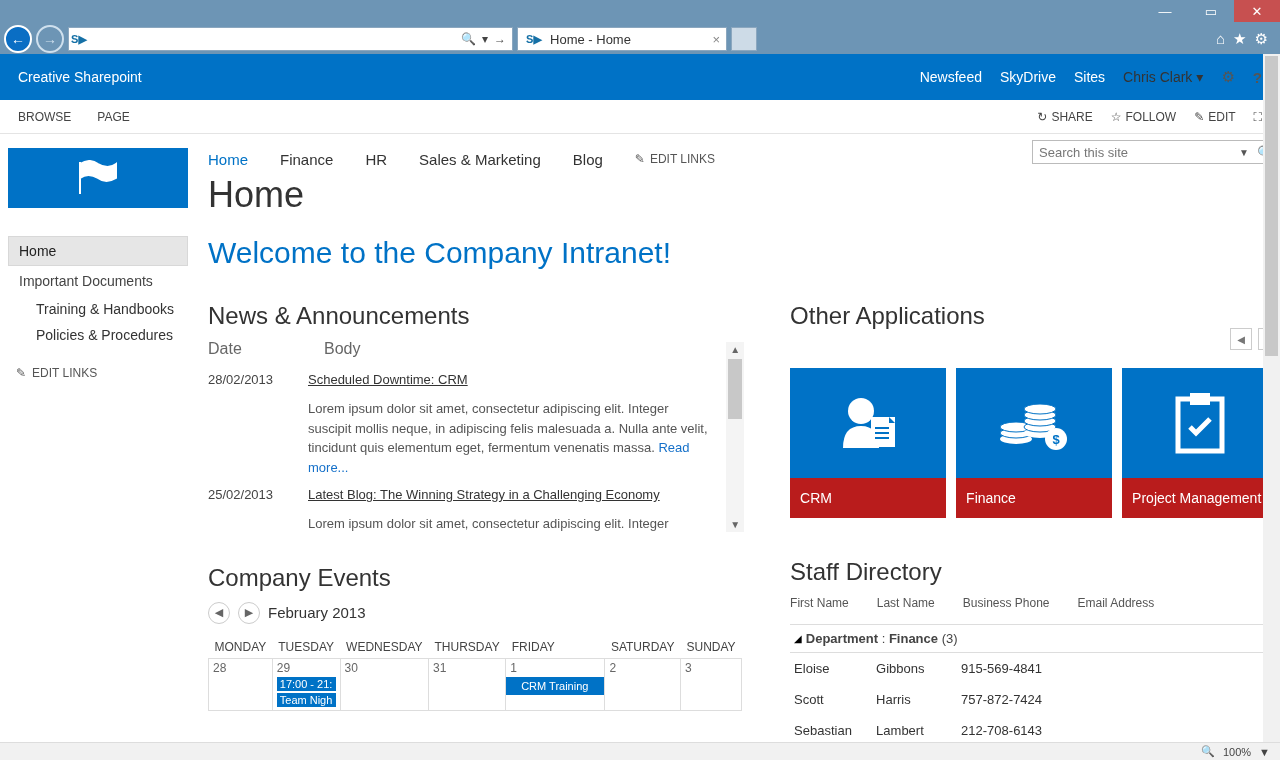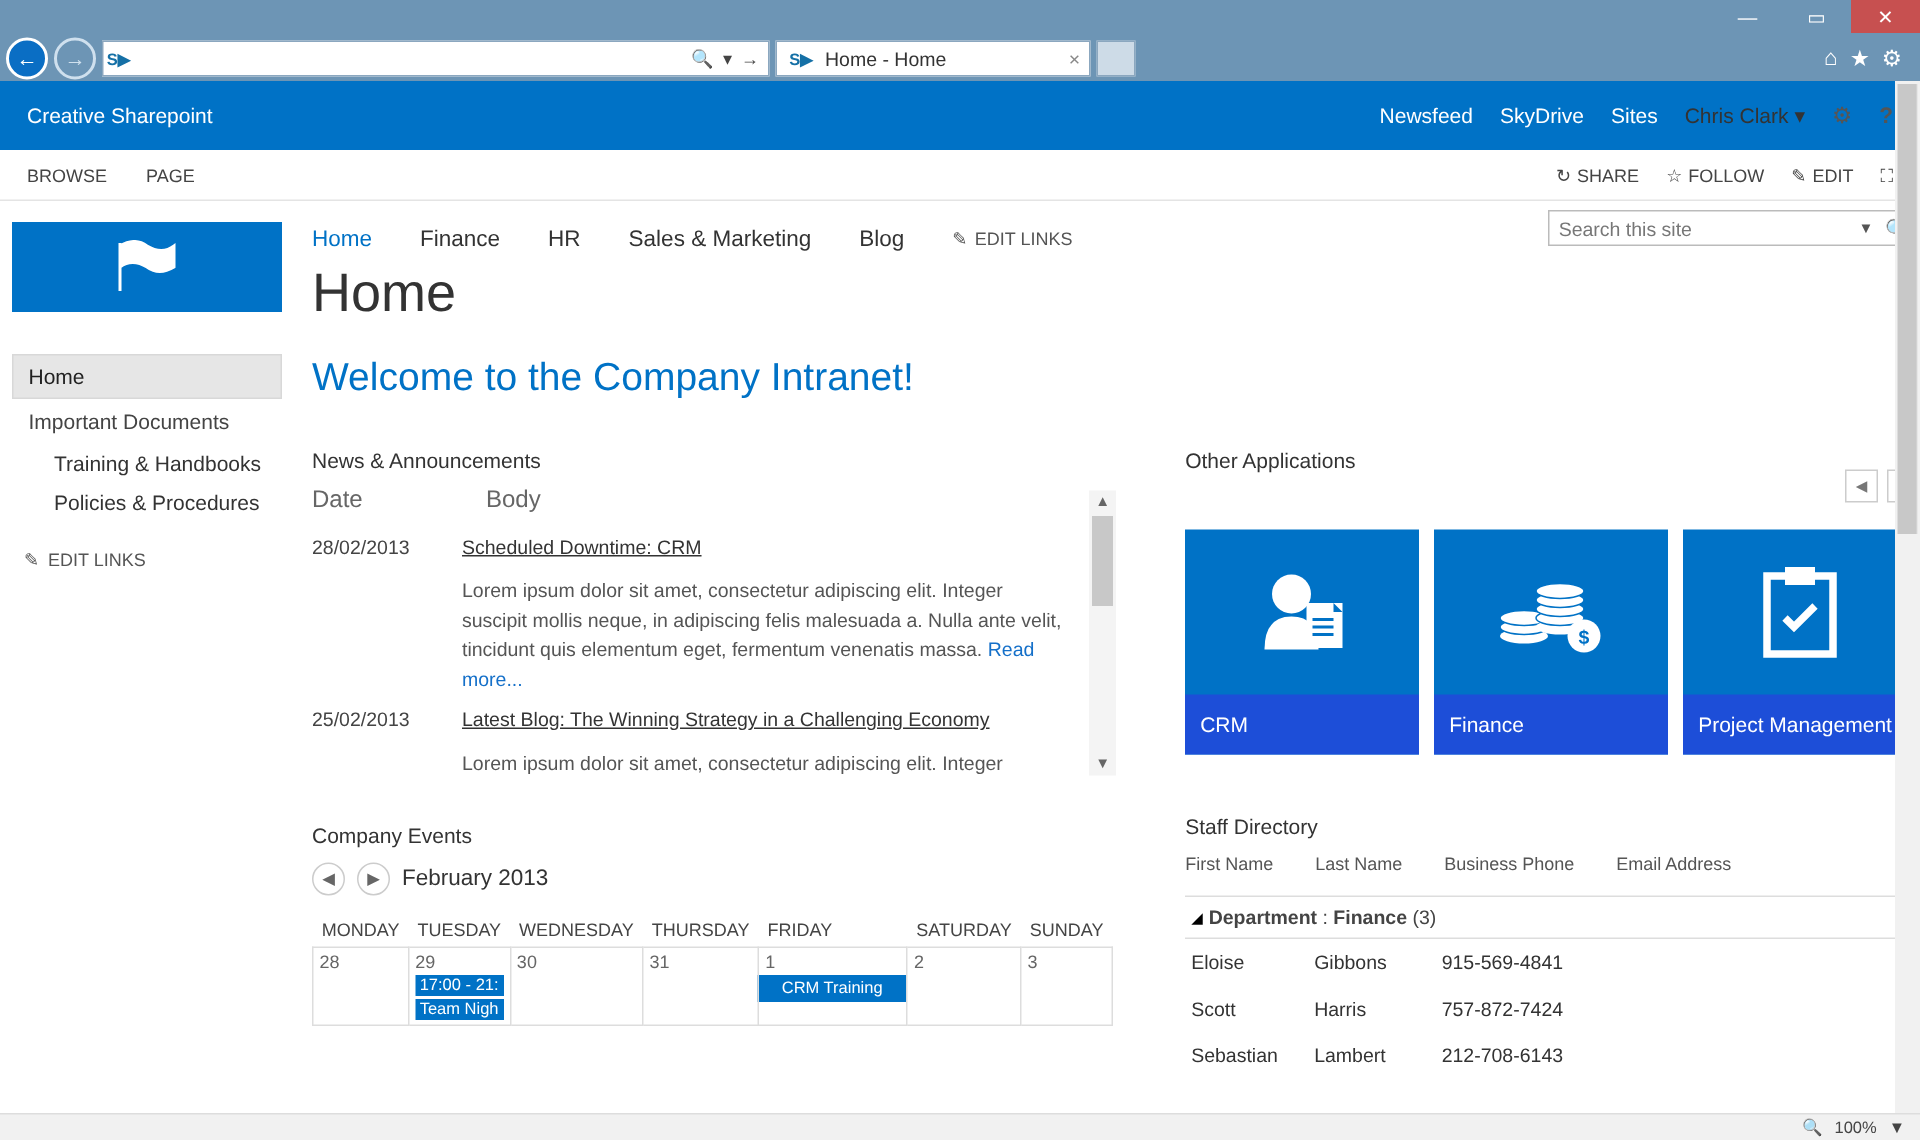--- a/index.html
+++ b/index.html
@@ -51,22 +51,22 @@
 .searchbox { position:absolute; right:22px; top:6px; width:248px; height:24px; border:1px solid #bbb; display:flex; align-items:center; padding:0 6px; font-size:13px; color:#777; }
 .searchbox .drop { margin-left:auto; font-size:10px; color:#555; cursor:pointer; }
 .searchbox .go { margin-left:8px; color:#444; cursor:pointer; }
 
 h1.pagetitle { font-size:36px; font-weight:300; color:#333; margin-top:-2px; }
 
 .twocol { display:flex; gap:48px; margin-top:18px; }
 .colL { flex:1; min-width:0; }
 .colR { width:490px; }
 
-.welcome { font-size:26px; font-weight:300; color:#0072c6; margin-top:20px; }
-.sect { font-size:14px; font-weight:400; color:#333; margin-top:14px; }
+.welcome { font-size:30px; font-weight:300; color:#0072c6; margin-top:20px; }
+.sect { font-size:24px; font-weight:400; color:#333; margin-top:14px; }
 
 .newslist { margin-top:6px; font-size:13px; color:#444; position:relative; }
 .newslist .hdr { display:flex; gap:38px; color:#666; font-size:16px; padding:4px 0; }
 .newslist .row { display:flex; gap:22px; padding:10px 0 0 0; }
 .newslist .date { width:78px; color:#444; }
 .newslist .body { flex:1; padding-right:30px; }
 .newslist .title { text-decoration:underline; color:#333; cursor:pointer; }
 .newslist .excerpt { margin-top:12px; line-height:1.5; color:#555; }
 .newslist .more { color:#1570c9; cursor:pointer; }
 .newslist .scroll { position:absolute; right:-2px; top:6px; width:18px; height:190px; background:#f4f4f4; display:flex; flex-direction:column; align-items:center; }
@@ -79,21 +79,21 @@
 .calgrid { margin-top:12px; border-collapse:collapse; width:470px; font-size:12px; color:#444; }
 .calgrid th { text-align:left; font-weight:400; padding:4px 6px; font-size:12px; color:#444; }
 .calgrid td { border:1px solid #ddd; width:14.28%; height:52px; vertical-align:top; padding:2px 4px; color:#666; }
 .evt { background:#0072c6; color:#fff; font-size:11px; padding:1px 3px; margin-top:2px; overflow:hidden; white-space:nowrap; }
 
 .apps { display:flex; gap:10px; margin-top:18px; }
 .pager { margin-left:auto; display:flex; gap:6px; margin-top:-2px; margin-bottom:8px; justify-content:flex-end; }
 .pager .pg { width:22px; height:22px; border:1px solid #ccc; display:flex; align-items:center; justify-content:center; font-size:10px; color:#777; cursor:pointer; }
 .tile { width:156px; height:150px; background:#0072c6; color:#fff; display:flex; flex-direction:column; cursor:pointer; }
 .tile .ico { flex:1; display:flex; align-items:center; justify-content:center; }
-.tile .lbl { background:#1d4ed8; padding:12px 10px; font-size:14px; }
+.tile .lbl { background:#b91c1c; padding:12px 10px; font-size:14px; }
 
 .staffhdr { display:flex; gap:28px; font-size:12px; color:#555; margin-top:10px; }
 .group { margin-top:14px; font-size:13px; border-top:1px solid #ddd; border-bottom:1px solid #ddd; padding:6px 4px; display:flex; align-items:center; gap:4px; }
 .group .lbl { color:#444; }
 .staffrow { display:flex; padding:8px 4px; font-size:13px; color:#333; }
 .staffrow div:nth-child(1){ width:82px; }
 .staffrow div:nth-child(2){ width:85px; }
 .staffrow div:nth-child(3){ width:115px; }
 
 

